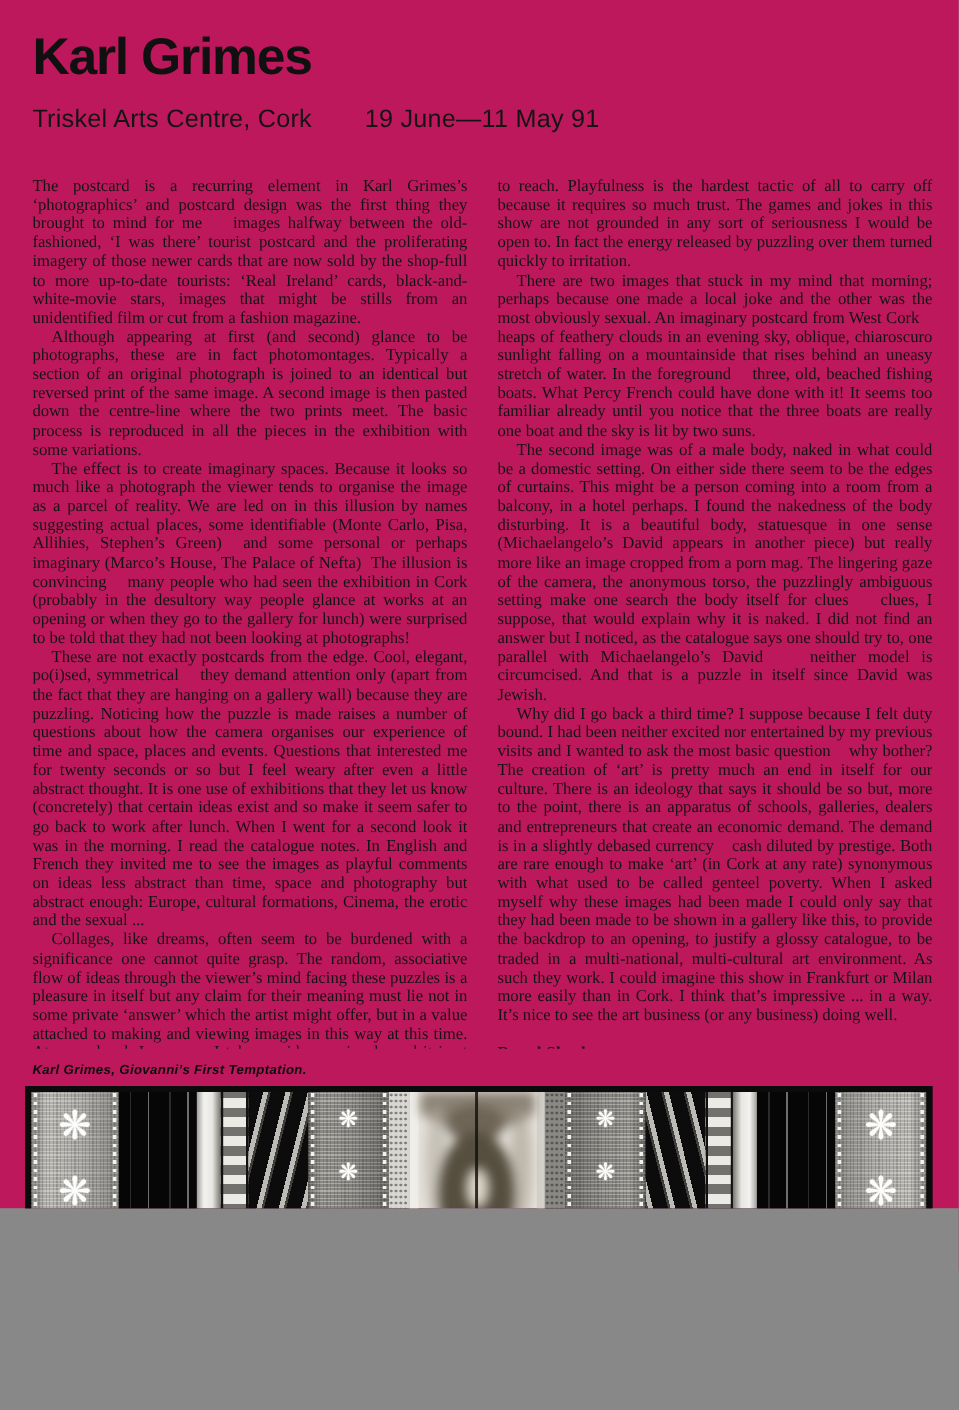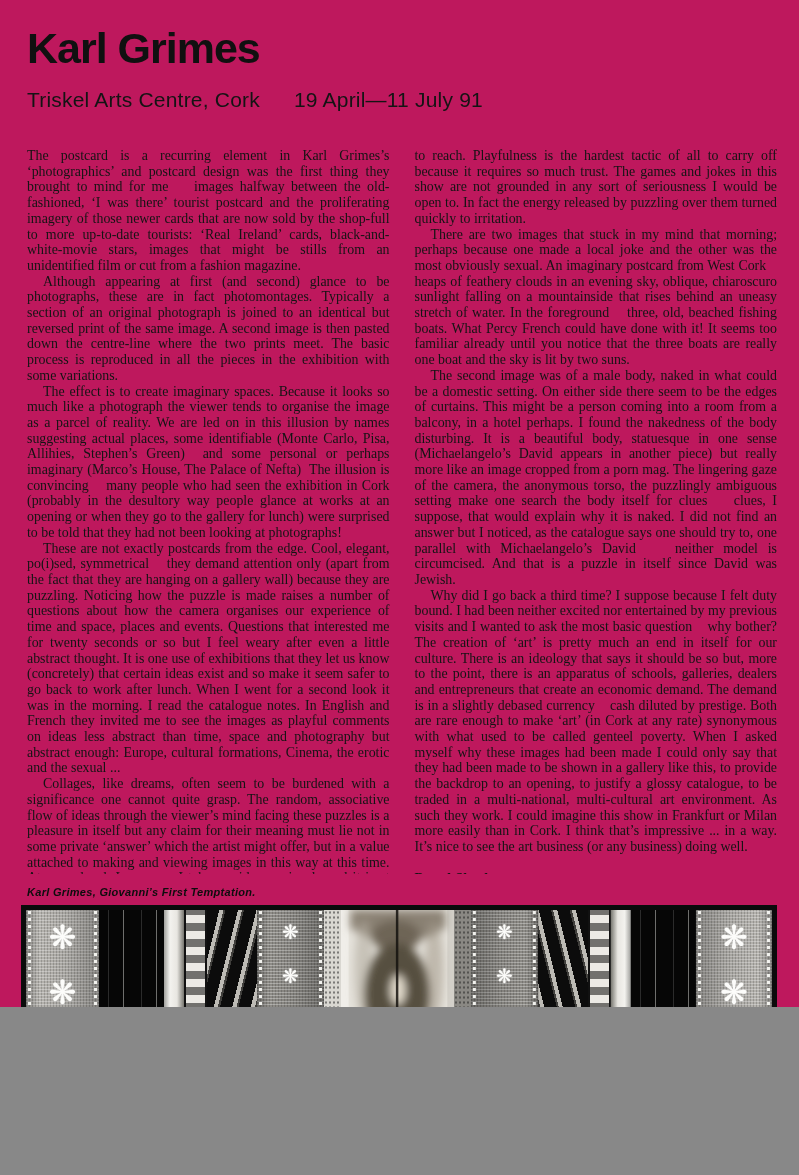--- a/index.html
+++ b/index.html
@@ -9,21 +9,21 @@
     background:#be185d; color:#151515; overflow:hidden;
     font-family:"Liberation Serif", serif;
   }
   
   .header { padding:26px 22px 0 27px; }
   .title {
     font-family:"Liberation Sans", sans-serif; font-weight:700;
     font-size:43px; line-height:44px; letter-spacing:-1px; color:#101010;
   }
   .subtitle {
-    margin-top:18px; display:flex; align-items:baseline; gap:34px;
+    margin-top:18px; display:flex; align-items:baseline; gap:44px;
     font-family:"Liberation Sans", sans-serif; font-size:21px; line-height:24px;
     font-weight:500; color:#141414; letter-spacing:.2px;
   }
   
   .columns {
     display:flex; gap:25px; margin:36px 22px 0 27px;
     max-height:726px; overflow:hidden;
   }
   .col { flex:1 1 0; min-width:0; }
   .col p {
@@ -85,21 +85,21 @@
 </style>
 </head>
 <body>
 
 <div class="page">
 
   <div class="header">
     <div class="title">Karl Grimes</div>
     <div class="subtitle">
       <span>Triskel Arts Centre, Cork</span>
-      <span>19 April—11 July 91</span>
+      <span>19 June—11 May 91</span>
     </div>
   </div>
 
   <div class="columns">
     <div class="col">
       <p>The postcard is a recurring element in Karl Grimes’s ‘photographics’ and postcard design was the first thing they brought to mind for me&nbsp;&nbsp;&nbsp; images halfway between the old-fashioned, ‘I was there’ tourist postcard and the proliferating imagery of those newer cards that are now sold by the shop-full to more up-to-date tourists: ‘Real Ireland’ cards, black-and-white-movie stars, images that might be stills from an unidentified film or cut from a fashion magazine.</p>
       <p class="indent">Although appearing at first (and second) glance to be photographs, these are in fact photomontages. Typically a section of an original photograph is joined to an identical but reversed print of the same image. A second image is then pasted down the centre-line where the two prints meet. The basic process is reproduced in all the pieces in the exhibition with some variations.</p>
       <p class="indent">The effect is to create imaginary spaces. Because it looks so much like a photograph the viewer tends to organise the image as a parcel of reality. We are led on in this illusion by names suggesting actual places, some identifiable (Monte Carlo, Pisa, Allihies, Stephen’s Green)&nbsp; and some personal or perhaps imaginary (Marco’s House, The Palace of Nefta)&nbsp; The illusion is convincing&nbsp;&nbsp;&nbsp; many people who had seen the exhibition in Cork (probably in the desultory way people glance at works at an opening or when they go to the gallery for lunch) were surprised to be told that they had not been looking at photographs!</p>
       <p class="indent">These are not exactly postcards from the edge. Cool, elegant, po(i)sed, symmetrical&nbsp;&nbsp;&nbsp; they demand attention only (apart from the fact that they are hanging on a gallery wall) because they are puzzling. Noticing how the puzzle is made raises a number of questions about how the camera organises our experience of time and space, places and events. Questions that interested me for twenty seconds or so but I feel weary after even a little abstract thought. It is one use of exhibitions that they let us know (concretely) that certain ideas exist and so make it seem safer to go back to work after lunch. When I went for a second look it was in the morning. I read the catalogue notes. In English and French they invited me to see the images as playful comments on ideas less abstract than time, space and photography but abstract enough: Europe, cultural formations, Cinema, the erotic and the sexual ...</p>
       <p class="indent">Collages, like dreams, often seem to be burdened with a significance one cannot quite grasp. The random, associative flow of ideas through the viewer’s mind facing these puzzles is a pleasure in itself but any claim for their meaning must lie not in some private ‘answer’ which the artist might offer, but in a value attached to making and viewing images in this way at this time. At some level, I suppose, I take my ideas seriously and it is at this level that artworks work. Sadly, it is no longer an easy level</p>

